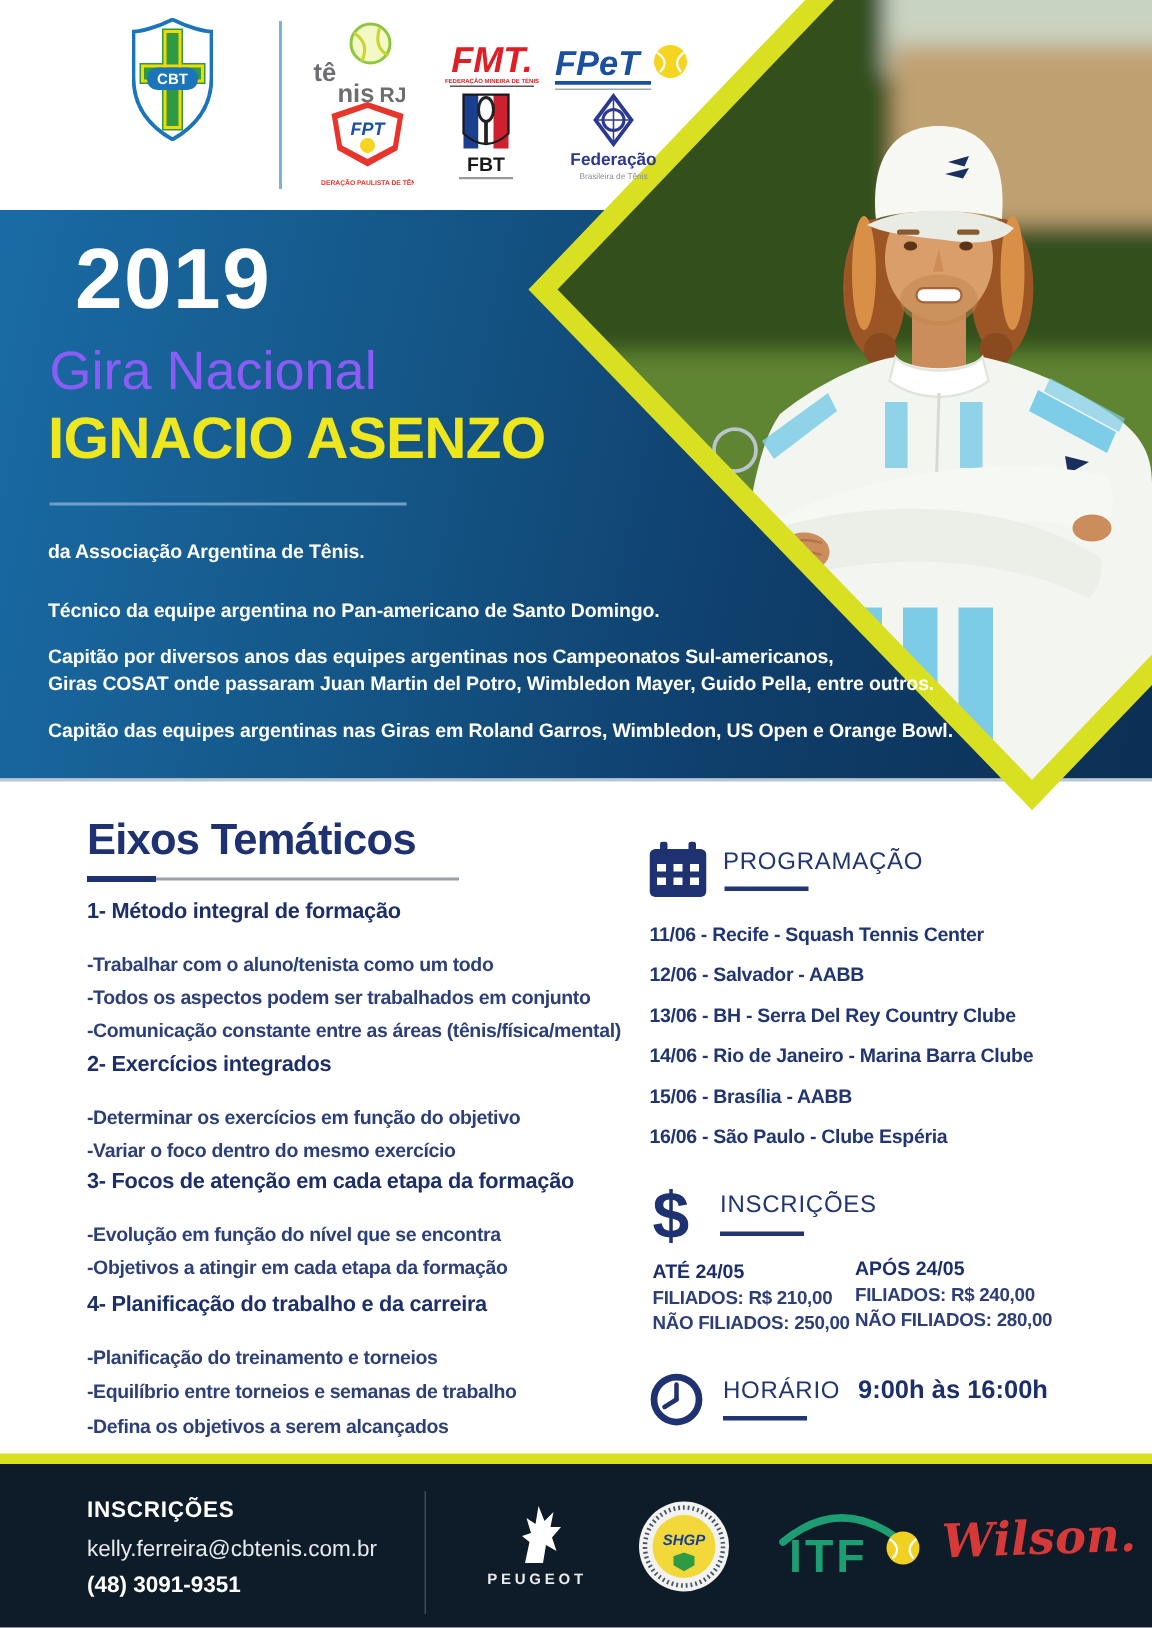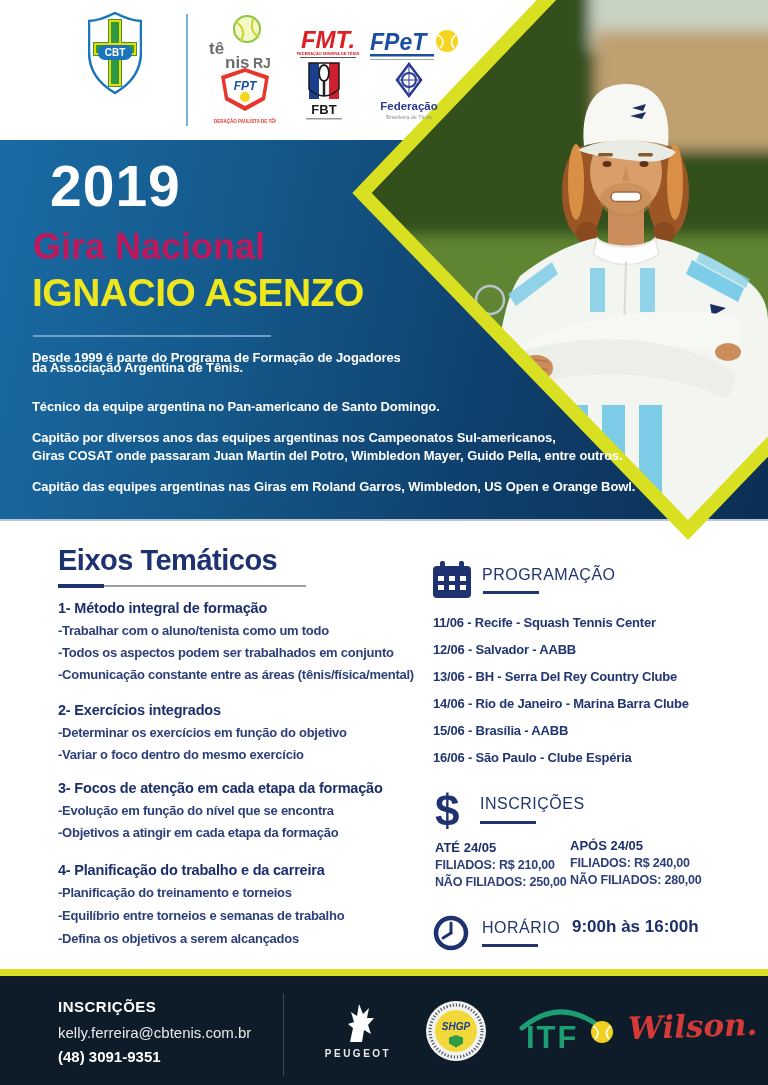--- a/index.html
+++ b/index.html
@@ -14,30 +14,30 @@
   
   .bluep{left:0;top:140px;width:768px;height:379px;z-index:1;
     background:linear-gradient(102deg,#1a6ba5 0%,#145687 35%,#0f3f6c 65%,#0c2f54 100%);}
   .blueedge{left:0;top:519px;width:768px;height:2px;background:#b7c6d2;z-index:1;}
   
   .photobox{left:340px;top:0;width:428px;height:545px;z-index:2;
     clip-path:polygon(210px 0px,428px 0px,428px 438px,348px 526px,24px 193px);}
   .chev{left:340px;top:0;width:428px;height:545px;z-index:3;pointer-events:none;}
   
   .hero-year{left:50px;top:153px;font-size:57px;font-weight:700;color:#fff;z-index:4;letter-spacing:1px;}
-  .hero-sub{left:33px;top:226px;font-size:36px;font-weight:700;color:#be185d;z-index:4;}
+  .hero-sub{left:33px;top:226px;font-size:36px;font-weight:400;color:#8b5cf6;z-index:4;}
   .hero-title{left:32px;top:271px;font-size:39px;font-weight:700;color:#efe71d;z-index:4;letter-spacing:-.5px;}
   .hero-rule{left:33px;top:335px;width:238px;height:2px;background:#6fa0c8;z-index:4;}
   .bodyline{left:32px;font-size:13px;font-weight:700;color:#fff;z-index:4;letter-spacing:-.1px;white-space:nowrap;}
   
   .ex-title{left:58px;top:544px;font-size:29px;font-weight:700;color:#1e3170;letter-spacing:-.5px;z-index:4;}
   .ex-rule1{left:58px;top:584px;width:46px;height:4px;background:#1e3170;z-index:4;}
   .ex-rule2{left:104px;top:585px;width:202px;height:1.5px;background:#9aa0a8;z-index:4;}
   .ex-h{left:58px;font-size:14.5px;font-weight:700;color:#1c2f6b;letter-spacing:-.2px;z-index:4;white-space:nowrap;}
-  .ex-i{left:58px;font-size:13px;font-weight:700;color:#2d3f79;letter-spacing:-.25px;z-index:4;white-space:nowrap;}
+  .ex-i{left:58px;font-size:13px;font-weight:700;color:#2d3f79;letter-spacing:-.25px;z-index:4;white-space:nowrap;margin-top:12px;}
   
   .sec-label{font-size:16px;font-weight:400;color:#203571;letter-spacing:.5px;z-index:4;}
   .sec-rule{width:56px;height:3px;background:#203571;z-index:4;}
   .prog-row{left:433px;font-size:13px;font-weight:700;color:#203571;letter-spacing:-.2px;z-index:4;white-space:nowrap;}
   .price-h{font-size:13px;font-weight:700;color:#1c2f6b;z-index:4;}
   .price-l{font-size:12.5px;font-weight:700;color:#2d3f79;letter-spacing:-.2px;z-index:4;white-space:nowrap;}
   .hor-val{left:572px;top:917px;font-size:17px;font-weight:700;color:#1c2f6b;z-index:4;white-space:nowrap;}
   .dollar{left:435px;top:786px;font-size:44px;font-weight:700;color:#1e3170;z-index:4;}
   
   .ystrip{left:0;top:969px;width:768px;height:7px;background:#d9e021;z-index:5;}
@@ -181,21 +181,20 @@
   </div>
 
   <svg class="abs chev" viewBox="0 0 428 545">
     <polyline points="216,-10 22,193 348,530 440,434" fill="none" stroke="#d9e021" stroke-width="14"></polyline>
   </svg>
 
   <div class="abs hero-year">2019</div>
   <div class="abs hero-sub">Gira Nacional</div>
   <div class="abs hero-title">IGNACIO ASENZO</div>
   <div class="abs hero-rule"></div>
-  <div class="abs bodyline" style="top:350px">Desde 1999 é parte do Programa de Formação de Jogadores</div>
   <div class="abs bodyline" style="top:360px">da Associação Argentina de Tênis.</div>
   <div class="abs bodyline" style="top:399px">Técnico da equipe argentina no Pan-americano de Santo Domingo.</div>
   <div class="abs bodyline" style="top:430px">Capitão por diversos anos das equipes argentinas nos Campeonatos Sul-americanos,</div>
   <div class="abs bodyline" style="top:448px">Giras COSAT onde passaram Juan Martin del Potro, Wimbledon Mayer, Guido Pella, entre outros.</div>
   <div class="abs bodyline" style="top:479px">Capitão das equipes argentinas nas Giras em Roland Garros, Wimbledon, US Open e Orange Bowl.</div>
 
   <div class="abs ex-title">Eixos Temáticos</div>
   <div class="abs ex-rule1"></div>
   <div class="abs ex-rule2"></div>
   <div class="abs ex-h" style="top:600px">1- Método integral de formação</div>

